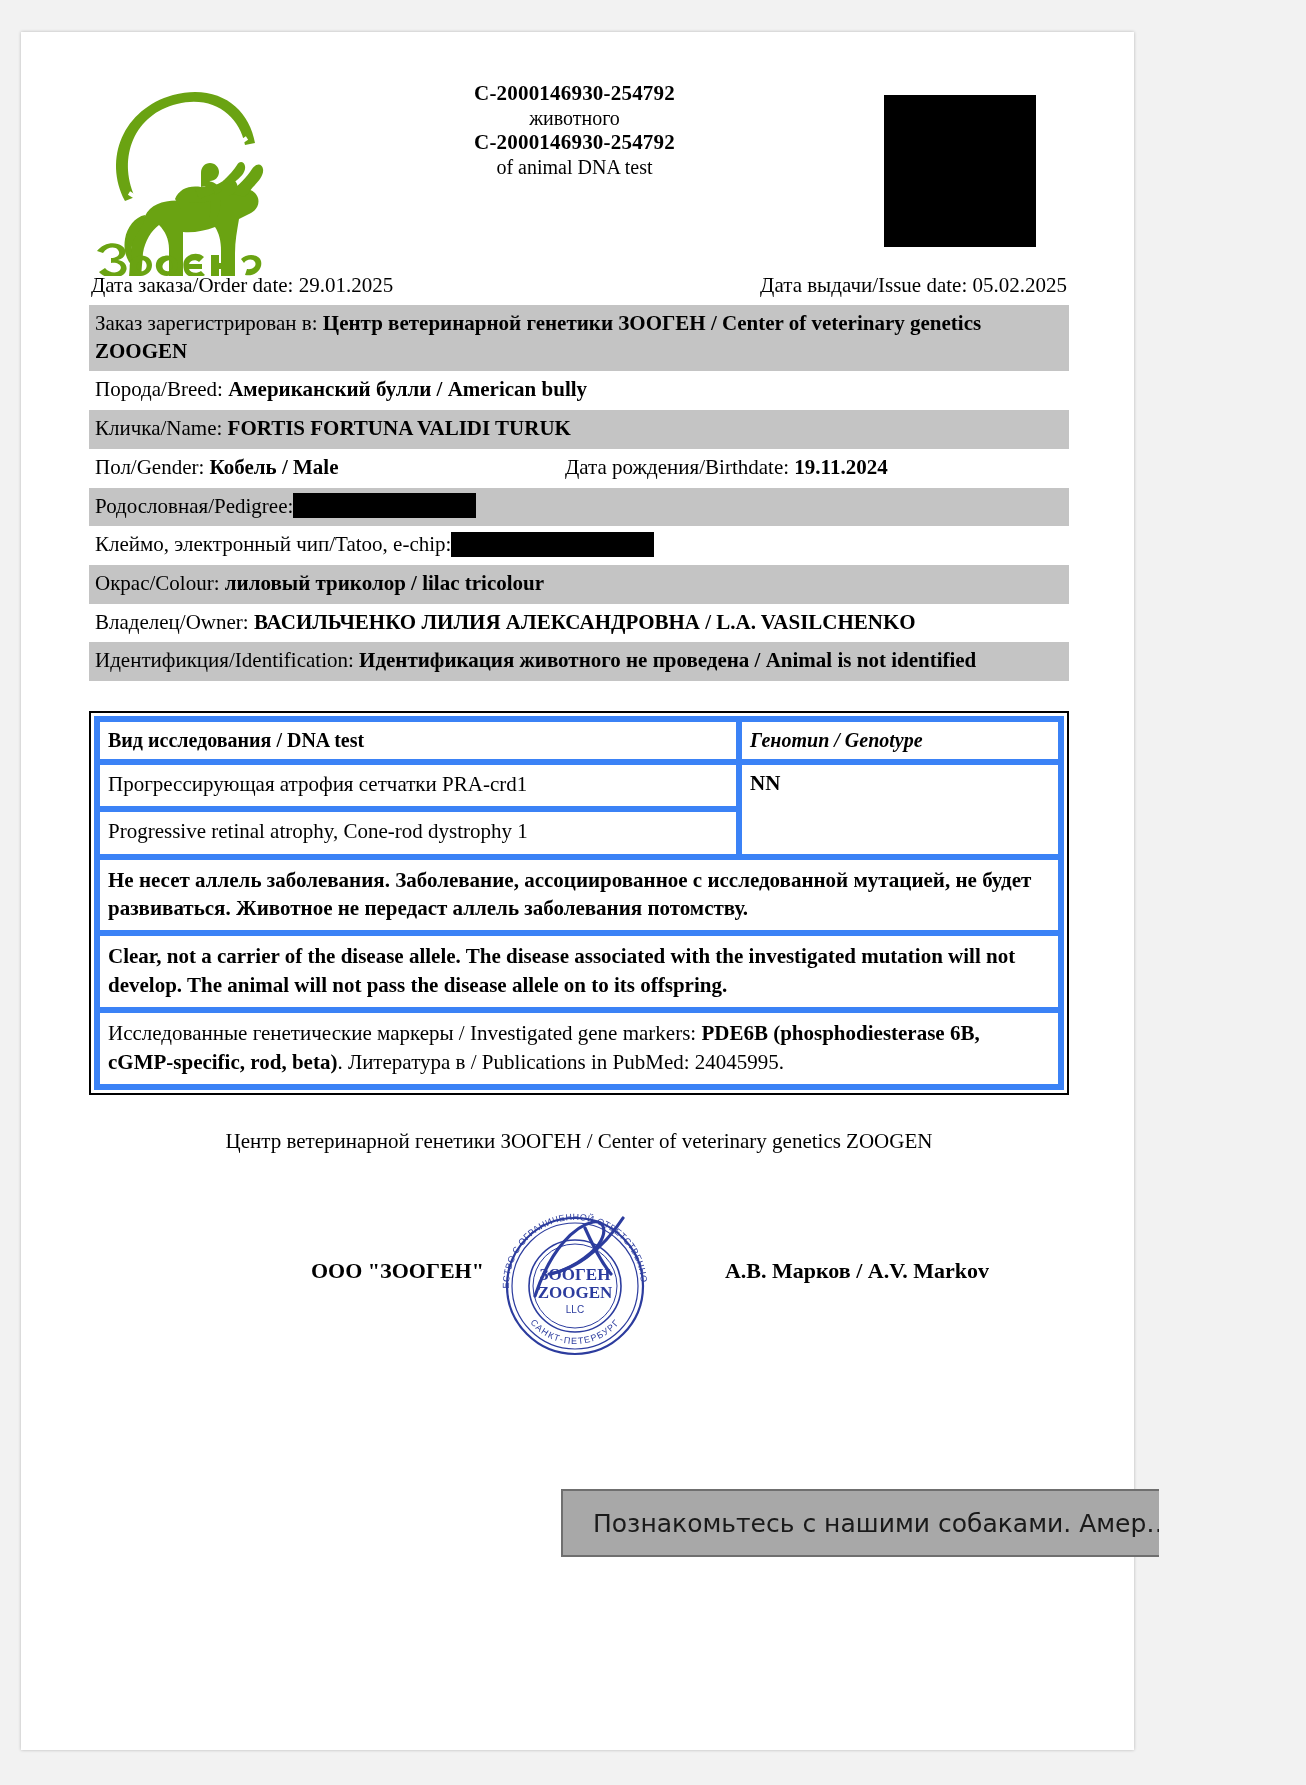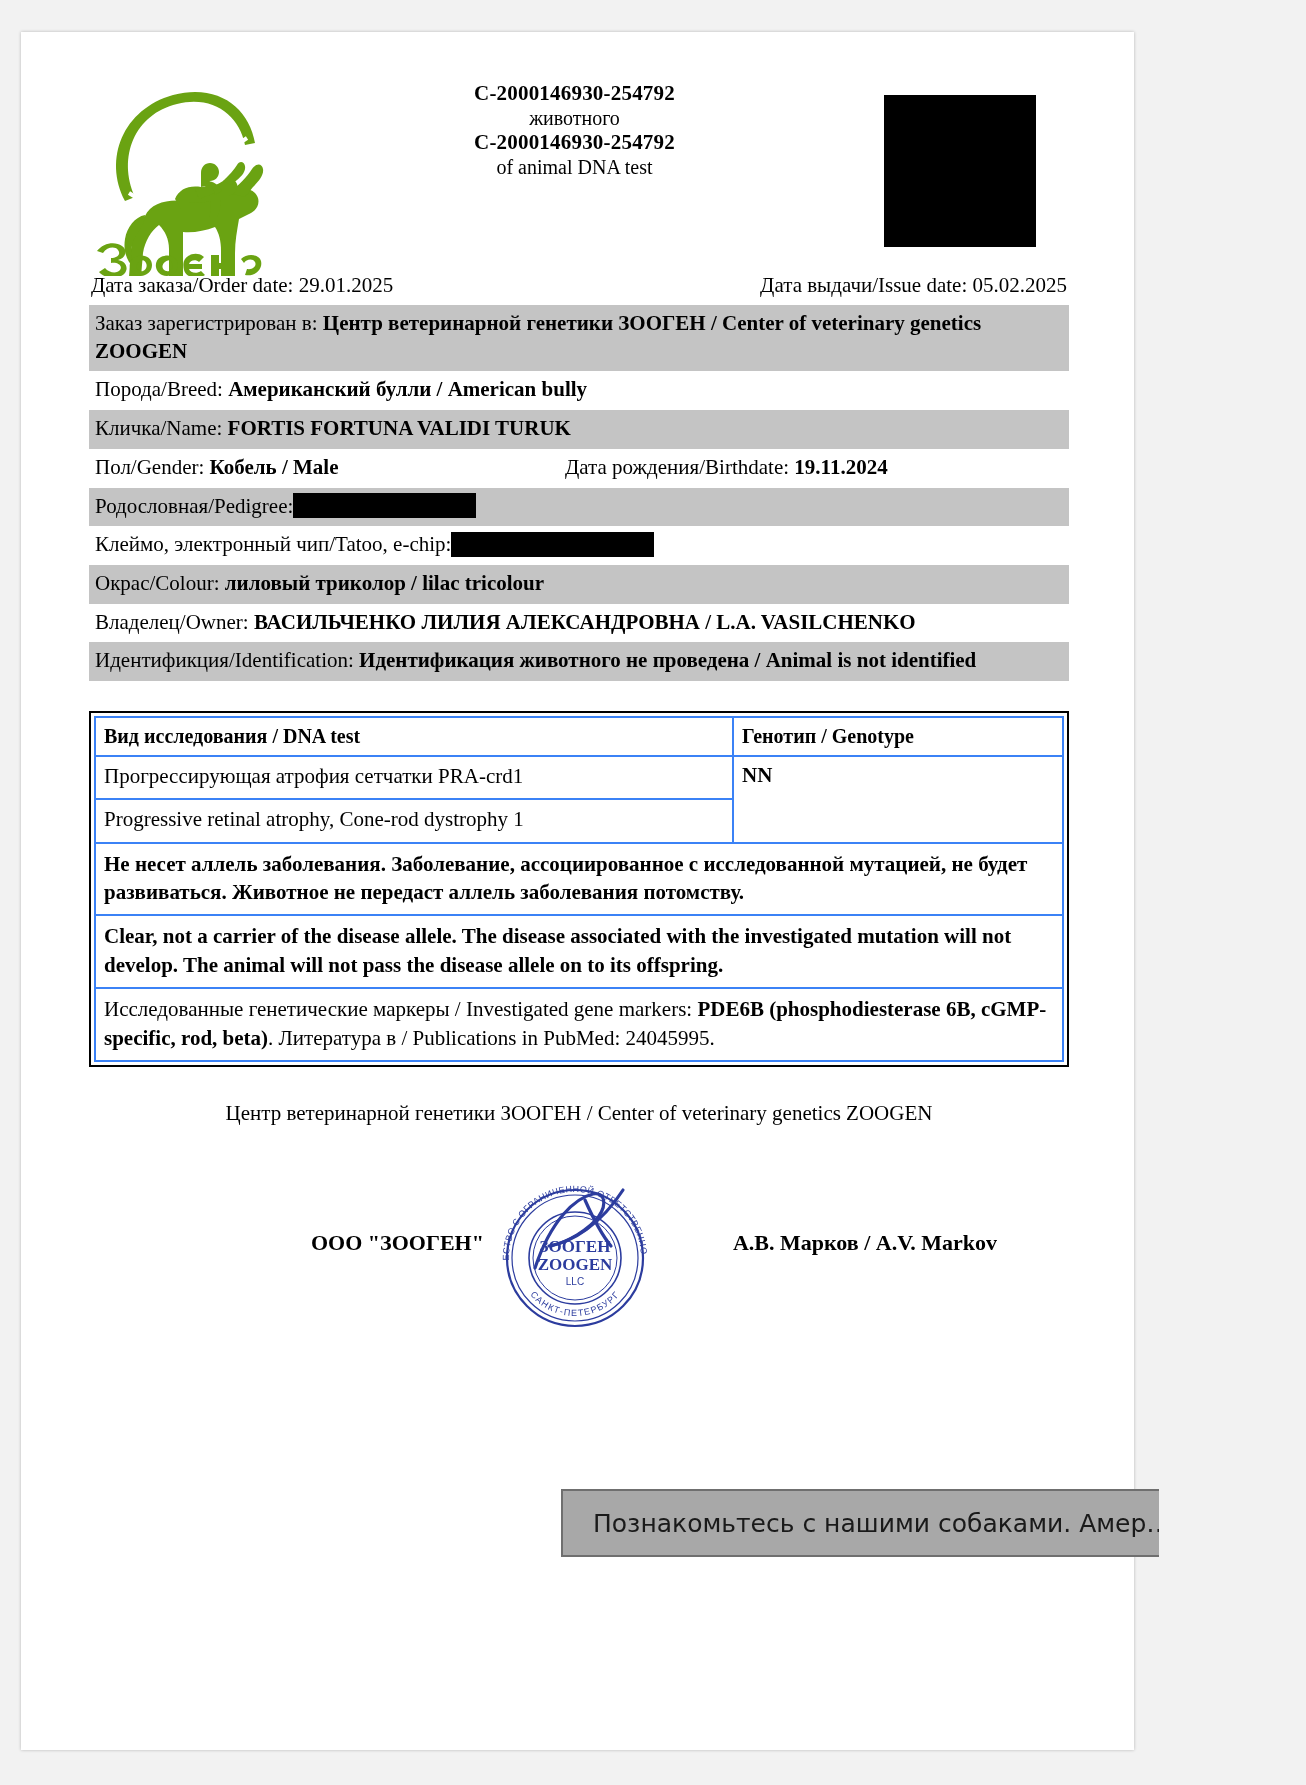--- a/index.html
+++ b/index.html
@@ -112,33 +112,33 @@
     margin-top: 30px;
     border: 2px solid #000;
     padding: 3px;
   }
   .res-table {
     width: 100%;
     border-collapse: collapse;
     table-layout: fixed;
   }
   .res-table td, .res-table th {
-    border: 2px solid #3b82f6;
+    border: 6px solid #3b82f6;
     vertical-align: top;
     padding: 6px 8px 8px 8px;
     font-size: 21px;
     text-align: left;
   }
   .res-table .head td {
     font-weight: bold;
     font-size: 20px;
     padding: 7px 8px;
   }
   .col-test { width: 620px; }
-  .col-geno { width: auto; }
+  .col-geno { width: auto; font-style: italic; }
   .cell-test-ru, .cell-test-en {
     font-weight: normal;
     font-size: 25px;
     line-height: 1.3;
     font-family: "Liberation Serif", "DejaVu Serif", serif;
   }
   .cell-geno {
     text-align: center;
     vertical-align: middle;
     font-weight: bold;
@@ -170,21 +170,21 @@
   }
   .sign-left {
     position: absolute;
     left: 222px;
     top: 58px;
     font-weight: bold;
     font-size: 22px;
   }
   .sign-right {
     position: absolute;
-    right: 72px;
+    right: 80px;
     top: 58px;
     font-weight: bold;
     font-size: 22px;
   }
   .stamp {
     position: absolute;
     left: 400px;
     top: 0px;
     width: 172px;
     height: 168px;

